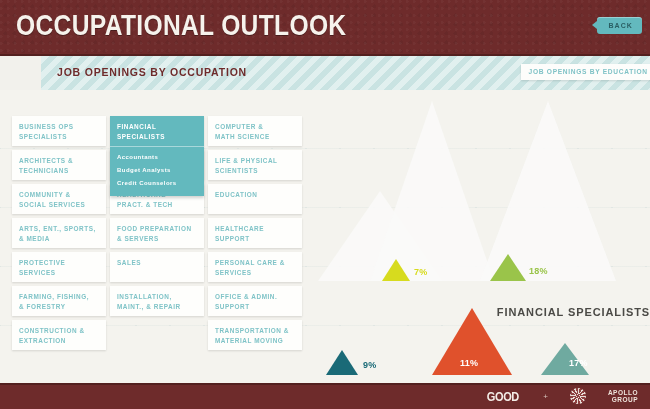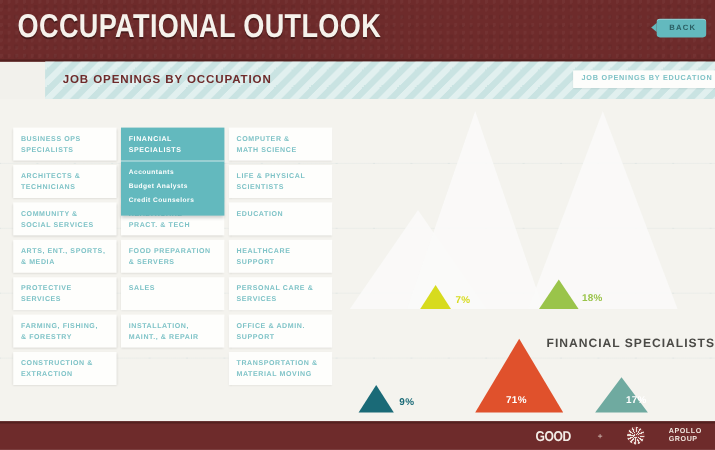--- a/index.html
+++ b/index.html
@@ -240,20 +240,21 @@
     border-top: 2px solid #53201f;
     box-sizing: border-box;
   }
   .footer-logos {
     position: absolute;
     right: 12px;
     top: 3px;
     display: flex;
     align-items: center;
     gap: 22px;
+    text-align: right;
   }
   .good-logo {
     color: #f3ece6;
     font-size: 13px;
     font-weight: bold;
     letter-spacing: -0.5px;
     font-family: "Liberation Sans Narrow", "Liberation Sans", sans-serif;
     transform: scaleX(0.85);
   }
   .plus {
@@ -344,21 +345,21 @@
       <div class="tri" id="tri-hs" style="left: 70px; top: 166px; border-left-width: 14px; border-right-width: 14px; border-bottom-width: 22px; border-bottom-color: rgb(215, 219, 30);"></div>
       <div class="pct" id="pct-hs" style="left: 102px; top: 177px; color: rgb(215, 219, 30);">7%</div>
 
       <div class="tri" id="tri-some" style="left: 178px; top: 161px; border-left-width: 18px; border-right-width: 18px; border-bottom-width: 27px; border-bottom-color: rgb(154, 196, 74);"></div>
       <div class="pct" id="pct-some" style="left: 217px; top: 176px; color: rgb(154, 196, 74);">18%</div>
 
       <div class="tri" id="tri-assoc" style="left: 14px; top: 257px; border-left-width: 16px; border-right-width: 16px; border-bottom-width: 25px; border-bottom-color: rgb(26, 106, 119);"></div>
       <div class="pct" id="pct-assoc" style="left: 51px; top: 270px; color: rgb(26, 106, 119);">9%</div>
 
       <div class="tri" id="tri-bach" style="left: 120px; top: 215px; border-left-width: 40px; border-right-width: 40px; border-bottom-width: 67px; border-bottom-color: rgb(224, 81, 44);"></div>
-      <div class="pct" id="pct-bach" style="left:148px; top:268px; color:#ffffff;">71%</div>
+      <div class="pct" id="pct-bach" style="left:148px; top:268px; color:#ffffff;">11%</div>
 
       <div class="tri" id="tri-mast" style="left: 229px; top: 250px; border-left-width: 24px; border-right-width: 24px; border-bottom-width: 32px; border-bottom-color: rgb(111, 170, 160);"></div>
       <div class="pct" id="pct-mast" style="left:241px; top:268px; color:#ffffff;margin-left:16px;">17%</div>
 
       <div class="chart-label">FINANCIAL SPECIALISTS</div>
     </div>
 
   </div>
 
   <div class="footer">

